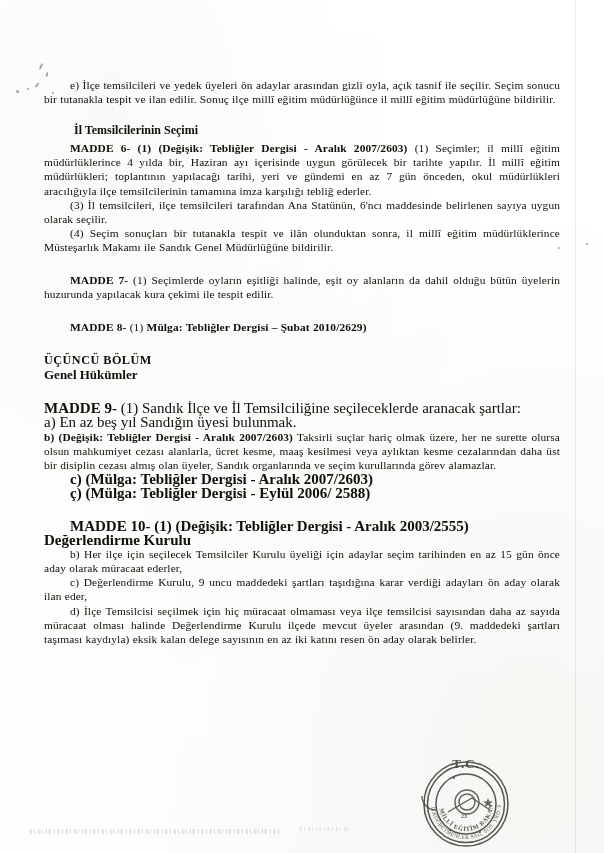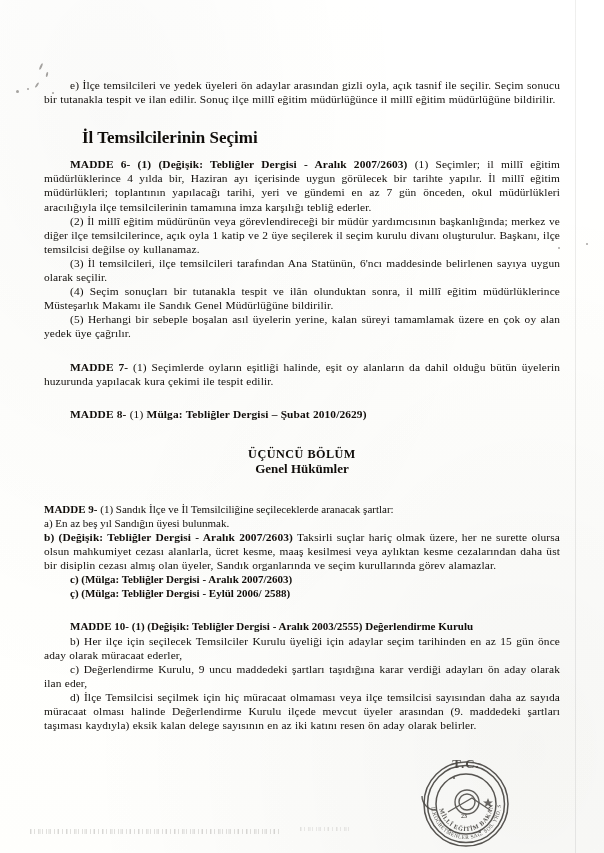--- a/index.html
+++ b/index.html
@@ -66,44 +66,43 @@
     letter-spacing: 0.01em;
     word-spacing: 0.02em;
   }
   p.para.indent { text-indent: 26px; }
   p.para.noindent { text-indent: 0; }
   .b { font-weight: bold; }
   .gap-md { height: 13px; }
   .gap-lg { height: 19px; }
 
   .heading-sub {
-    margin: 12px;
-    font-size: 17px;
+    margin: 4px;
+    font-size: 12px;
     line-height: 14.1px;
     font-weight: bold;
     text-indent: 26px;
   }
   .center-block {
-    text-align: center;
-    margin: 7px;
+    margin: 0;
   }
   .center-block .t1 {
     font-size: 12.2px;
     font-weight: bold;
     line-height: 15px;
     letter-spacing: 0.04em;
   }
   .center-block .t2 {
     font-size: 13px;
     font-weight: bold;
     line-height: 14px;
   }
   .list-line {
     margin: 0;
-    font-size: 11px;
+    font-size: 15px;
     line-height: 14.1px;
     text-align: left;
     text-indent: 26px;
   }
   .list-line.flush { text-indent: 0; }
 
   
   .stamp {
     position: absolute;
     left: 414px;
@@ -136,24 +135,22 @@
   <div class="content">
 
     <p class="para indent">e) İlçe temsilcileri ve yedek üyeleri ön adaylar arasından gizli oyla, açık tasnif ile seçilir. Seçim sonucu bir tutanakla tespit ve ilan edilir. Sonuç ilçe millî eğitim müdürlüğünce il millî eğitim müdürlüğüne bildirilir.</p>
 
     <div class="gap-md"></div>
 
     <p class="heading-sub">İl Temsilcilerinin Seçimi</p>
 
     <p class="para indent"><span class="b">MADDE 6- (1) (Değişik: Tebliğler Dergisi - Aralık 2007/2603)</span><span> (1) Seçimler; il millî eğitim müdürlüklerince 4 yılda bir, Haziran ayı içerisinde uygun görülecek bir tarihte yapılır. İl millî eğitim müdürlükleri; toplantının yapılacağı tarihi, yeri ve gündemi en az 7 gün önceden, okul müdürlükleri aracılığıyla ilçe temsilcilerinin tamamına imza karşılığı tebliğ ederler.</span></p>
 
-    <p class="para indent">(2) İl millî eğitim müdürünün veya görevlendireceği bir müdür yardımcısının başkanlığında; merkez ve diğer ilçe temsilcilerince, açık oyla 1 katip ve 2 üye seçilerek il seçim kurulu divanı oluşturulur. Başkanı, ilçe temsilcisi değilse oy kullanamaz.</p>
     <p class="para indent">(3) İl temsilcileri, ilçe temsilcileri tarafından Ana Statünün, 6'ncı maddesinde belirlenen sayıya uygun olarak seçilir.</p>
     <p class="para indent">(4) Seçim sonuçları bir tutanakla tespit ve ilân olunduktan sonra, il millî eğitim müdürlüklerince Müsteşarlık Makamı ile Sandık Genel Müdürlüğüne bildirilir.</p>
-    <p class="para indent">(5) Herhangi bir sebeple boşalan asıl üyelerin yerine, kalan süreyi tamamlamak üzere en çok oy alan yedek üye çağrılır.</p>
 
     <div class="gap-lg"></div>
 
     <p class="para indent"><span class="b">MADDE 7-</span><span> (1) Seçimlerde oyların eşitliği halinde, eşit oy alanların da dahil olduğu bütün üyelerin huzurunda yapılacak kura çekimi ile tespit edilir.</span></p>
 
     <div class="gap-lg"></div>
 
     <p class="para indent"><span class="b">MADDE 8-</span><span> (1) </span><span class="b">Mülga: Tebliğler Dergisi – Şubat 2010/2629)</span></p>
 
     <div class="gap-lg"></div>

